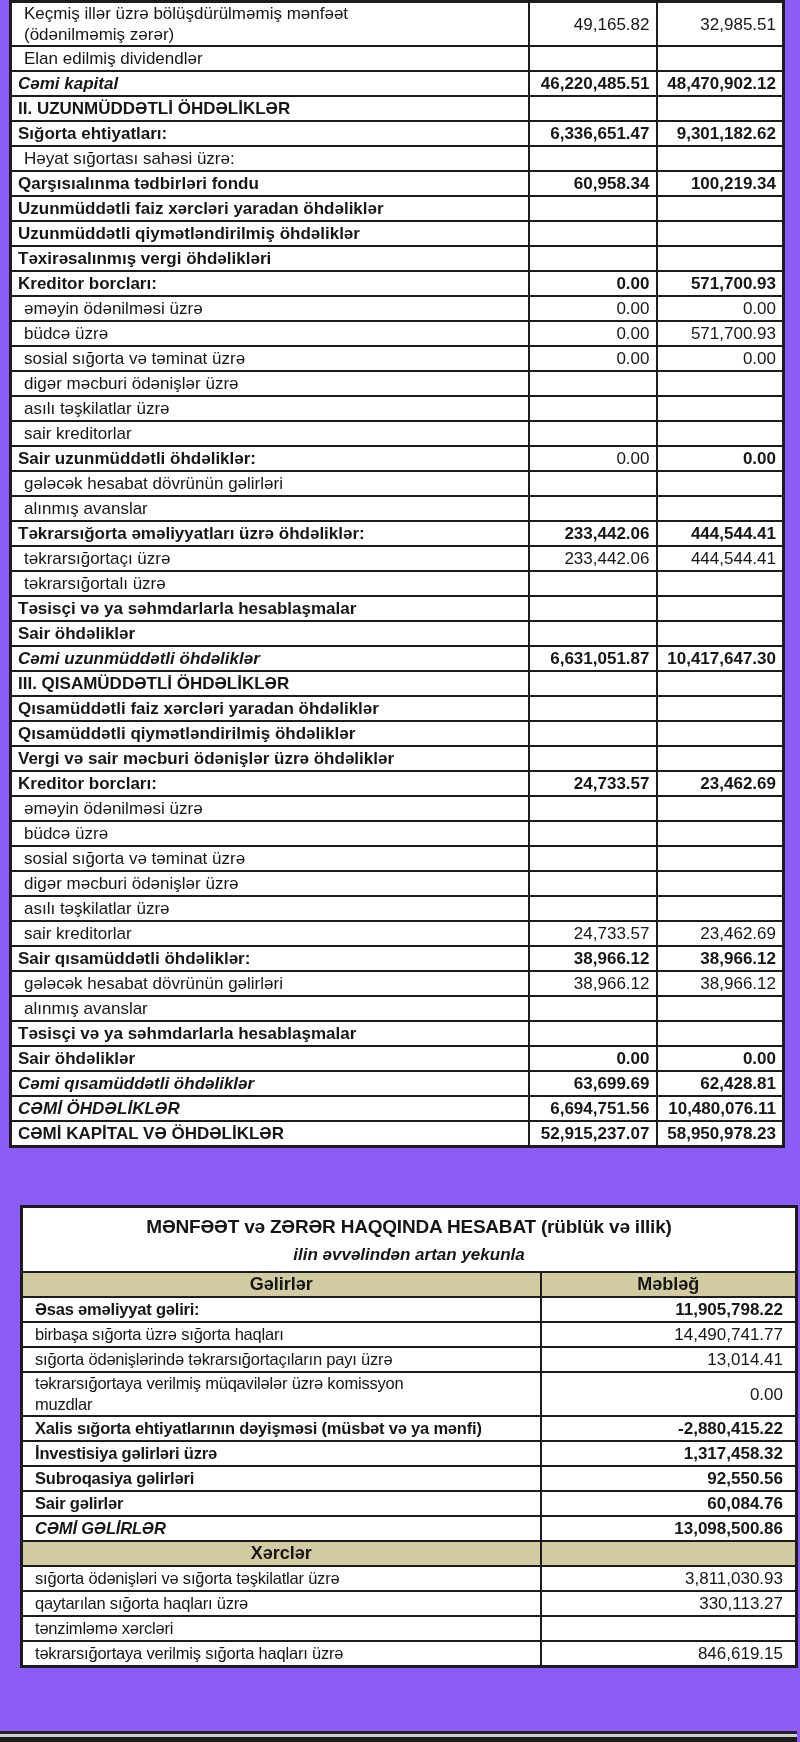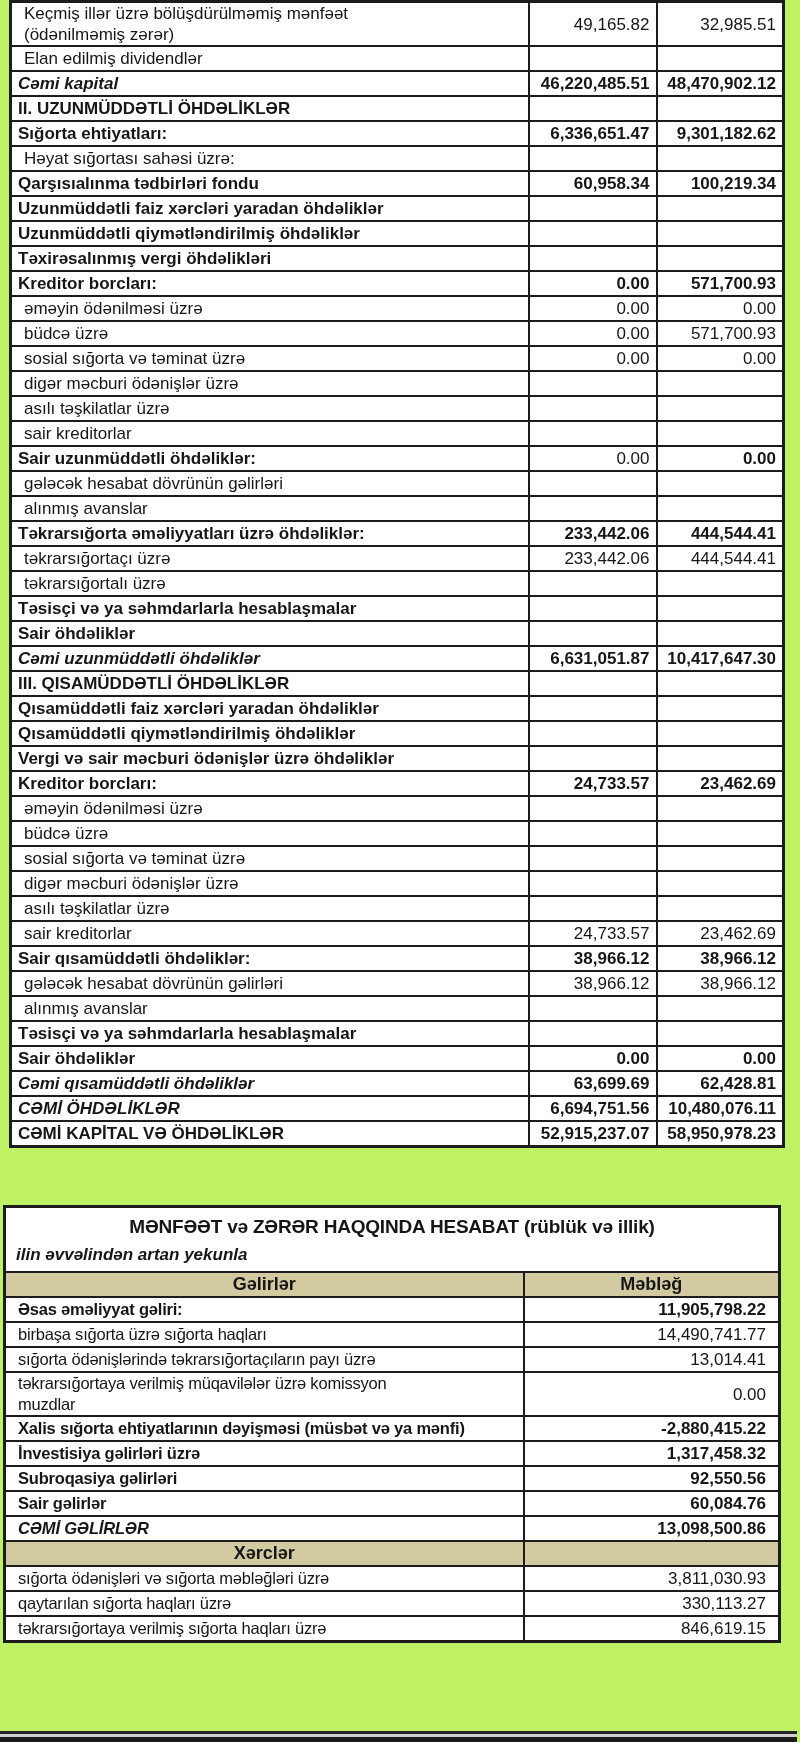--- a/index.html
+++ b/index.html
@@ -3,54 +3,54 @@
 <meta charset="utf-8">
 <style>
   html,body { margin:0; padding:0; }
   body {
     width:800px; height:1742px;
     background:#ffffff;
     font-family:"Liberation Sans", sans-serif;
     color:#161616;
     position:relative;
   }
-  .page { position:absolute; inset:0; overflow:hidden; background:#bef264; }
+  .page { position:absolute; inset:0; overflow:hidden; background:#8b5cf6; }
 
   table { border-collapse:collapse; table-layout:fixed; background:#ffffff; }
 
   
   .t1 { position:absolute; left:9px; top:0; width:773px; border:3px solid #1c1c1c; }
   .t1 td {
     border:2px solid #1c1c1c;
     height:23px; padding:0 6px;
     line-height:21px; vertical-align:middle;
     font-size:17px; overflow:hidden;
   }
 
   
-  .t2 { position:absolute; left:3px; top:1205px; width:775px; border:3px solid #1c1c1c; }
+  .t2 { position:absolute; left:20px; top:1205px; width:775px; border:3px solid #1c1c1c; }
   .t2 td {
     border:2px solid #1c1c1c;
     height:23px; padding:0 12px;
     line-height:21px; vertical-align:middle;
     font-size:17px; overflow:hidden;
   }
   .t2 td.lbl { font-size:16.5px; letter-spacing:-0.2px; }
 
   td.lbl { text-align:left; white-space:pre-line; }
   td.val { text-align:right; }
   .b   { font-weight:bold; }
   .it  { font-style:italic; }
   .ctr { text-align:center; }
   .sub { padding-left:12px !important; }
 
   
   .cap td { padding:7px 10px 5px 10px; height:auto; }
   .t2title { text-align:center; font-weight:bold; font-size:19px; line-height:24px; letter-spacing:-0.2px; }
-  .t2sub   { text-align:left;  font-weight:bold; font-style:italic; font-size:17px; line-height:22px; padding-top:5px; }
+  .t2sub   { text-align:center;  font-weight:bold; font-style:italic; font-size:17px; line-height:22px; padding-top:5px; }
 
   
   .hdr td { background:#d2cba2; font-weight:bold; text-align:center; font-size:18px; }
 
   
   .band {
     position:absolute; left:0; top:1731px; width:797px; height:11px;
     background:linear-gradient(to bottom, #242424 0 3px, #cfcfcf 3px 6px, #1b1b1b 6px 11px);
   }
 </style>
@@ -346,28 +346,32 @@
         </tr>
         <tr>
           <td class="lbl b ctr it">CƏMİ GƏLİRLƏR</td>
           <td class="val b">13,098,500.86</td>
         </tr>
         <tr class="hdr">
           <td class="ctr b">Xərclər</td>
           <td class="ctr b"></td>
         </tr>
         <tr>
-          <td class="lbl sub">sığorta ödənişləri və sığorta məbləğləri üzrə</td>
+          <td class="lbl sub">sığorta ödənişləri və sığorta təşkilatlar üzrə</td>
           <td class="val">3,811,030.93</td>
         </tr>
         <tr>
           <td class="lbl sub">qaytarılan sığorta haqları üzrə</td>
           <td class="val">330,113.27</td>
         </tr>
         <tr>
+          <td class="lbl sub">tənzimləmə xərcləri</td>
+          <td class="val"></td>
+        </tr>
+        <tr>
           <td class="lbl sub">təkrarsığortaya verilmiş sığorta haqları üzrə</td>
           <td class="val">846,619.15</td>
         </tr>
       </tbody>
   </table>
 
   <div class="band"></div>
 </div>
 
 </body></html>

